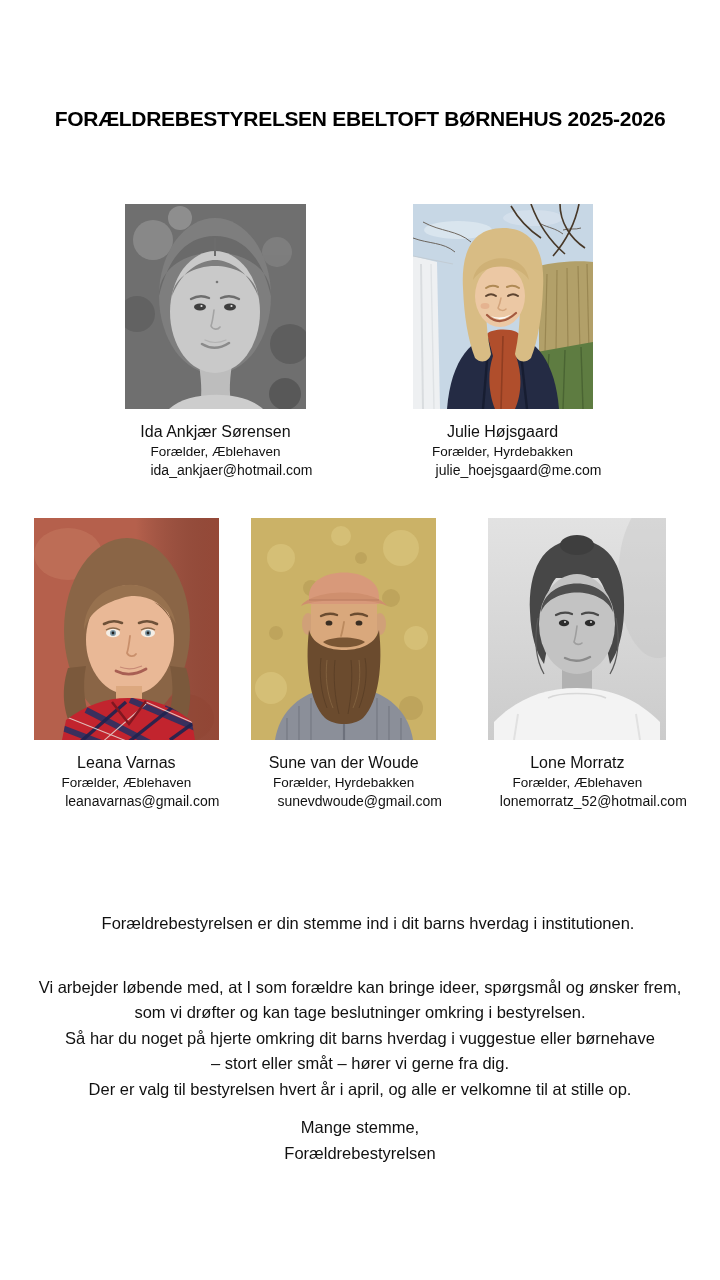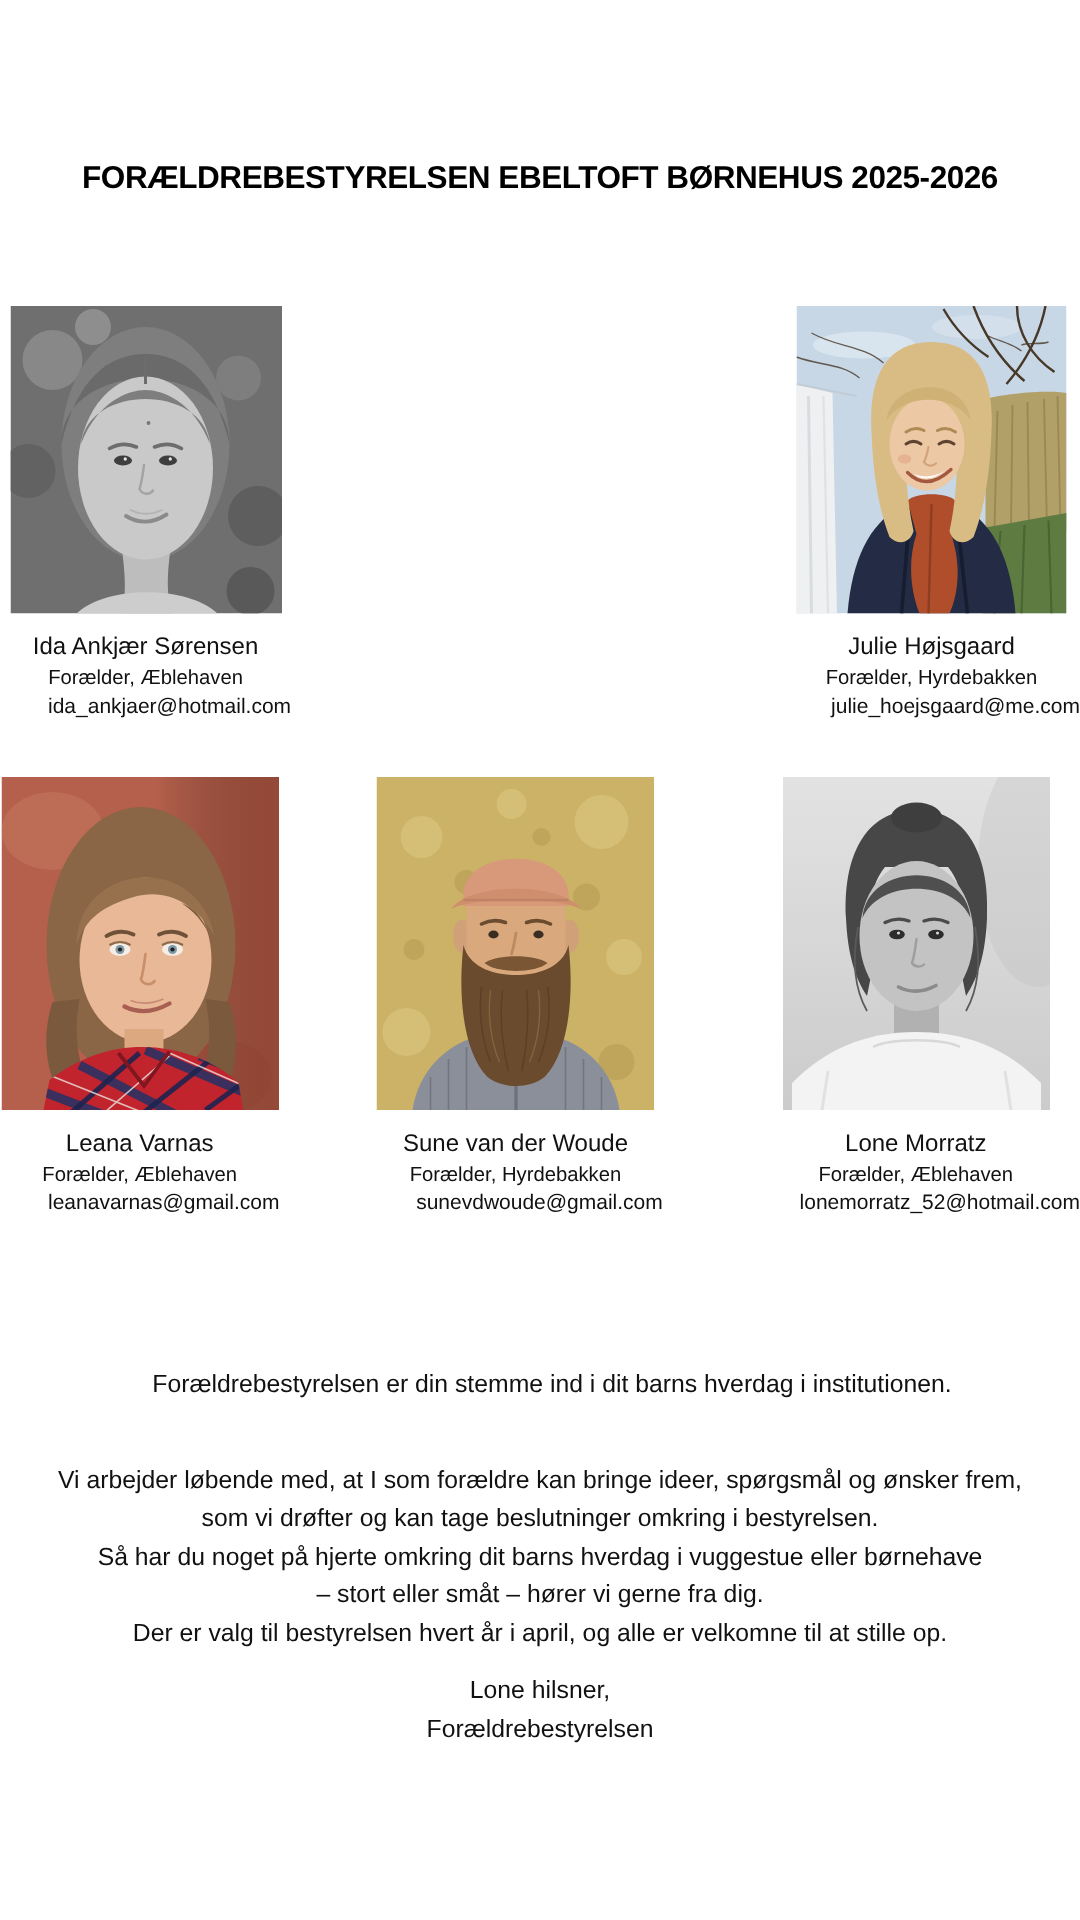--- a/index.html
+++ b/index.html
@@ -18,25 +18,25 @@
     padding-top: 106px;
     text-align: center;
     font-size: 21px;
     line-height: 26px;
     font-weight: 700;
     letter-spacing: -0.3px;
     color: #000000;
   }
   .row {
     display: flex;
-    justify-content: space-between;
+    justify-content: center;
     align-items: flex-start;
   }
   .row-1 { margin-top: 72px; gap: 91px; }
-  .row-2 { margin-top: 38px; gap: 38px; }
+  .row-2 { margin-top: 38px; gap: 26px; }
   .person-card { display: flex; flex-direction: column; align-items: center; }
   .photo { display: block; }
   .photo svg { display: block; }
   .caption {
     margin-top: 12px;
     display: flex;
     flex-direction: column;
     align-items: center;
   }
   .caption .name  { font-size: 16px;   line-height: 21px; white-space: nowrap; color: #111111; }
@@ -340,18 +340,18 @@
   <div class="info">
     <p class="intro">Forældrebestyrelsen er din stemme ind i dit barns hverdag i institutionen.</p>
     <div class="para">
       <div>Vi arbejder løbende med, at I som forældre kan bringe ideer, spørgsmål og ønsker frem,</div>
       <div>som vi drøfter og kan tage beslutninger omkring i bestyrelsen.</div>
       <div>Så har du noget på hjerte omkring dit barns hverdag i vuggestue eller børnehave</div>
       <div>– stort eller småt – hører vi gerne fra dig.</div>
       <div>Der er valg til bestyrelsen hvert år i april, og alle er velkomne til at stille op.</div>
     </div>
     <div class="signoff">
-      <div>Lone hilsner,</div>
+      <div>Mange stemme,</div>
       <div>Forældrebestyrelsen</div>
     </div>
   </div>
 
 </div>
 
 </body></html>

